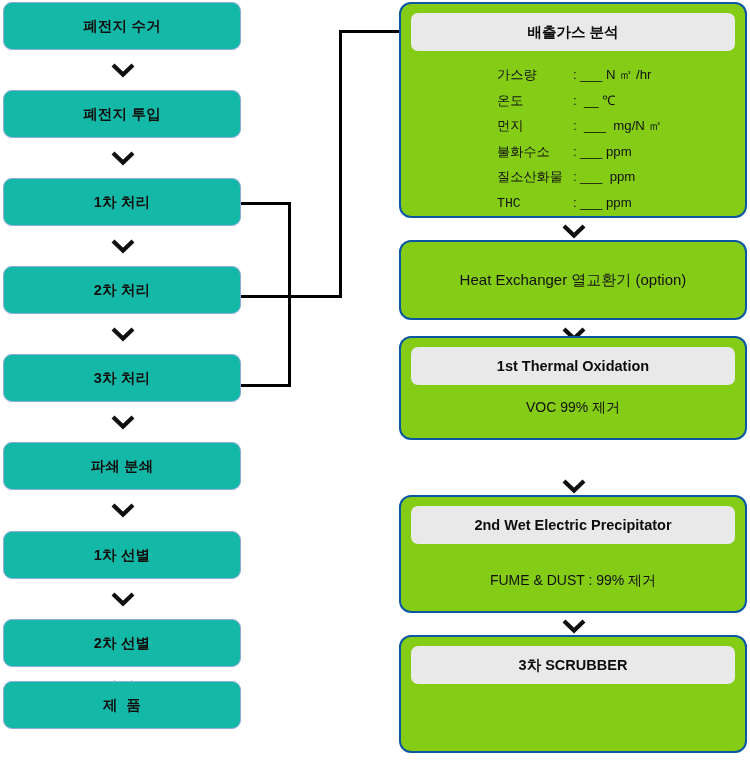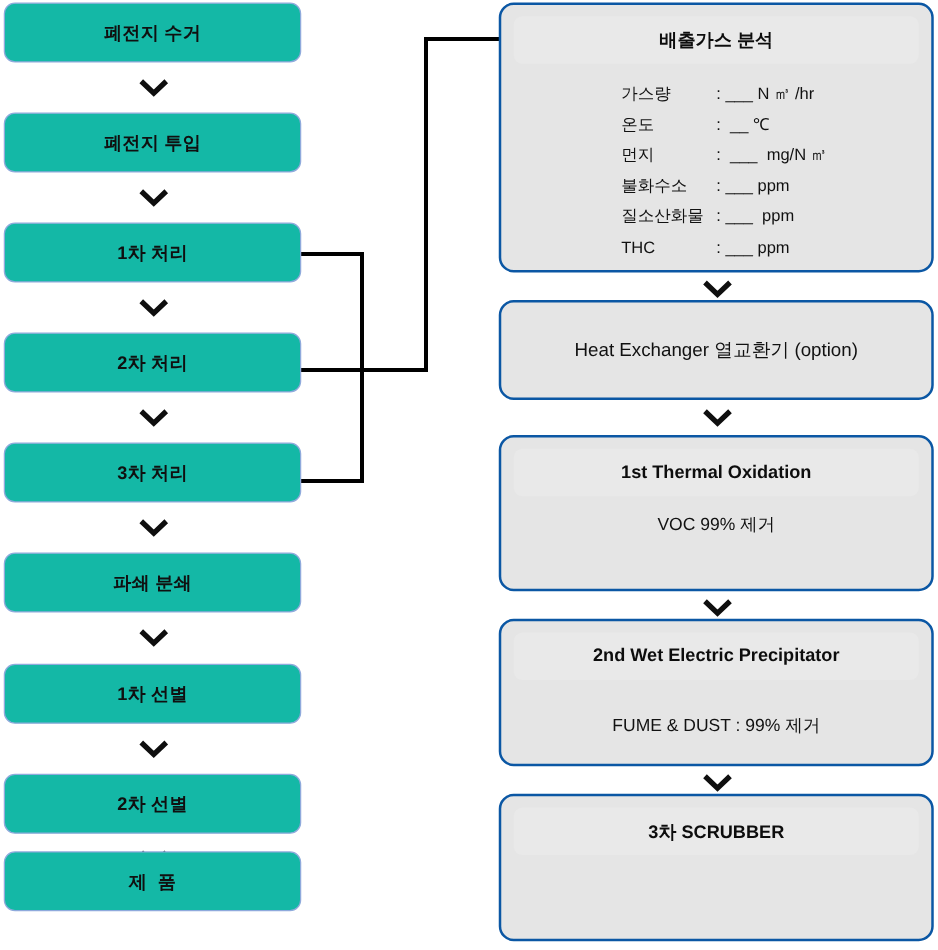--- a/index.html
+++ b/index.html
@@ -52,21 +52,21 @@
   .chev svg { display: block; }
 
   
   .rbox {
     position: absolute;
     left: 399px;
     width: 348px;
     box-sizing: border-box;
     border: 2.2px solid #0b57a4;
     border-radius: 12px;
-    background: #e5e5e5;
+    background: #84cc16;
   }
   .rhead {
     margin: 9px 10px 0 10px;
     height: 38px;
     background: #e9e9e9;
     border-radius: 7px;
     display: flex;
     align-items: center;
     justify-content: center;
   }
@@ -104,20 +104,21 @@
   .spec .row {
     display: block;
     font-size: 13.2px;
     color: #111111;
     line-height: 24.5px;
     white-space: pre;
   }
   .spec .lbl {
     display: inline-block;
     width: 76px;
+    font-family: Liberation Mono, monospace;
   }
   .spec .val {
     display: inline-block;
   }
 </style>
 </head>
 <body>
 
 <div id="canvas">
 
@@ -237,21 +238,21 @@
   <div class="rbox rplain" style="top:240px; height:80px">
     <span>Heat Exchanger 열교환기 (option)</span>
   </div>
 
   <div class="chev" style="left:561px; top:326px">
     <svg viewBox="0 0 26 16">
         <path d="M3 3 L13 12.5 L23 3" stroke="#0f0f0f" stroke-width="4.2" fill="none"></path>
       </svg>
   </div>
 
-  <div class="rbox" style="top:348px; height:125px">
+  <div class="rbox" style="top:336px; height:104px">
     <div class="rhead">
       <span>1st Thermal Oxidation</span>
     </div>
     <div class="rbody">
       <div class="line">VOC 99% 제거</div>
     </div>
   </div>
 
   <div class="chev" style="left:561px; top:478px">
     <svg viewBox="0 0 26 16">

